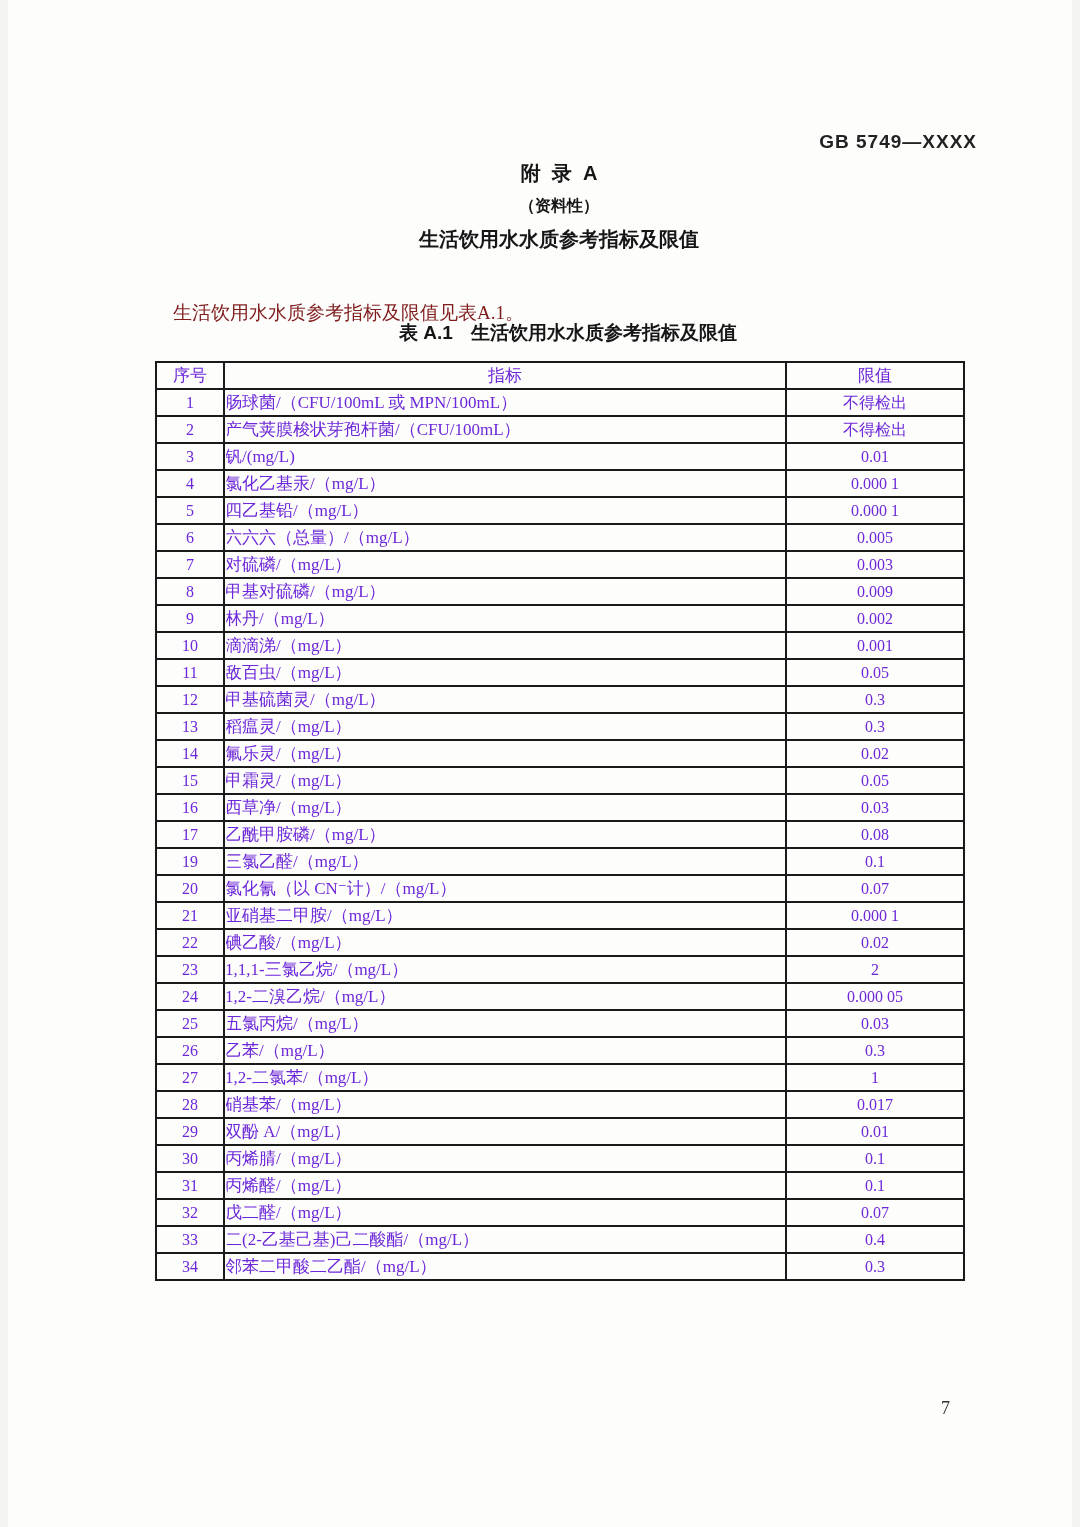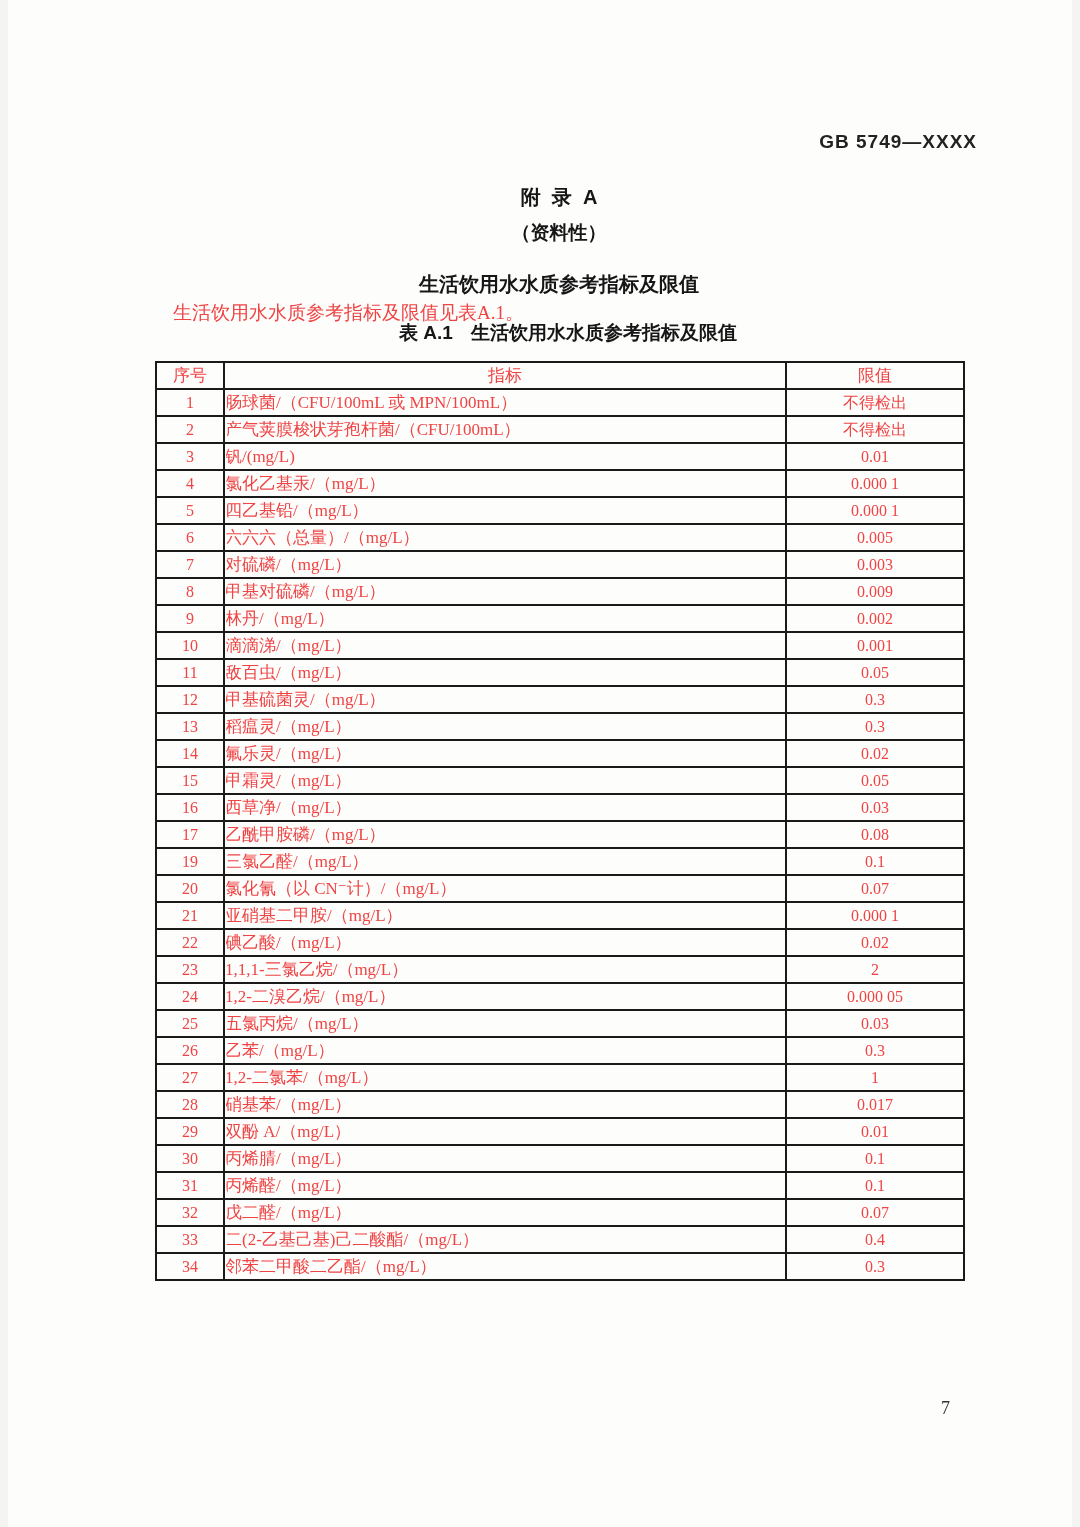--- a/index.html
+++ b/index.html
@@ -22,47 +22,47 @@
     top: 131px;
     right: 95px;
     font-family: "Liberation Sans", "DejaVu Sans", sans-serif;
     font-size: 19px;
     font-weight: 600;
     letter-spacing: 1px;
     color: #222;
   }
   .appendix-head {
     position: absolute;
-    top: 184px;
+    top: 160px;
     left: 147px;
     width: 808px;
     text-align: center;
     font-family: "Liberation Sans", "DejaVu Sans", sans-serif;
     font-weight: 700;
     color: #161616;
   }
   .appendix-head .line1 {
     font-size: 20px;
     white-space: pre;
     margin-bottom: 9px;
   }
   .appendix-head .line2 {
-    font-size: 19px;
-    margin-bottom: 25px;
+    font-size: 16px;
+    margin-bottom: 9px;
   }
   .appendix-head .line3 {
     font-size: 20px;
   }
   .intro {
     position: absolute;
     top: 281px;
     left: 165px;
     width: 800px;
     font-size: 19px;
-    color: #ef4444;
+    color: #7f1d1d;
   }
   .table-caption {
     position: absolute;
     top: 320px;
     left: 156px;
     width: 808px;
     text-align: center;
     font-family: "Liberation Sans", "DejaVu Sans", sans-serif;
     font-weight: 700;
     font-size: 19px;
@@ -70,21 +70,21 @@
   }
   .table-caption .cap-label { margin-right: 18px; }
   table.limits {
     position: absolute;
     top: 361px;
     left: 147px;
     width: 808px;
     border-collapse: collapse;
     table-layout: fixed;
     font-size: 17px;
-    color: #ef4444;
+    color: #6d28d9;
   }
   table.limits th, table.limits td {
     border: 2px solid #1a1a1a;
     height: 25px;
     line-height: 25px;
     padding: 0;
     font-weight: normal;
     overflow: hidden;
     white-space: nowrap;
   }

